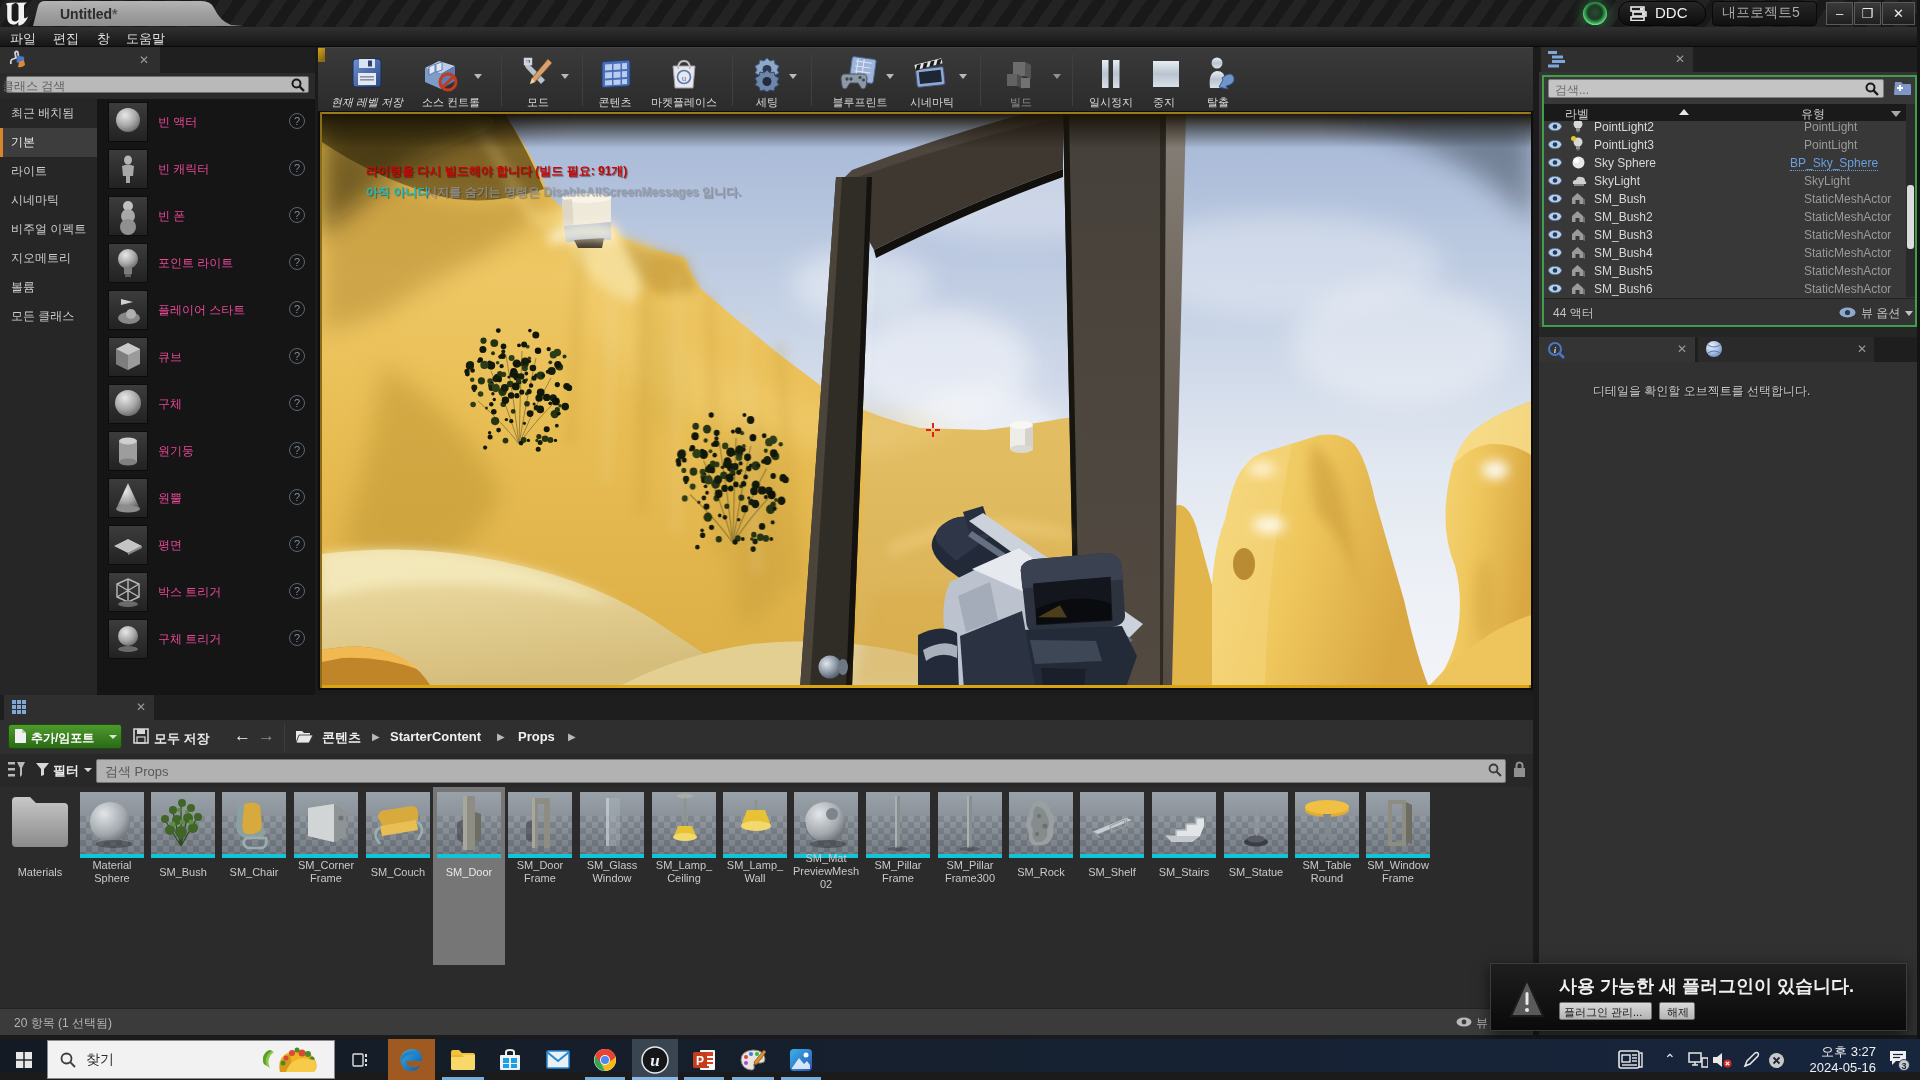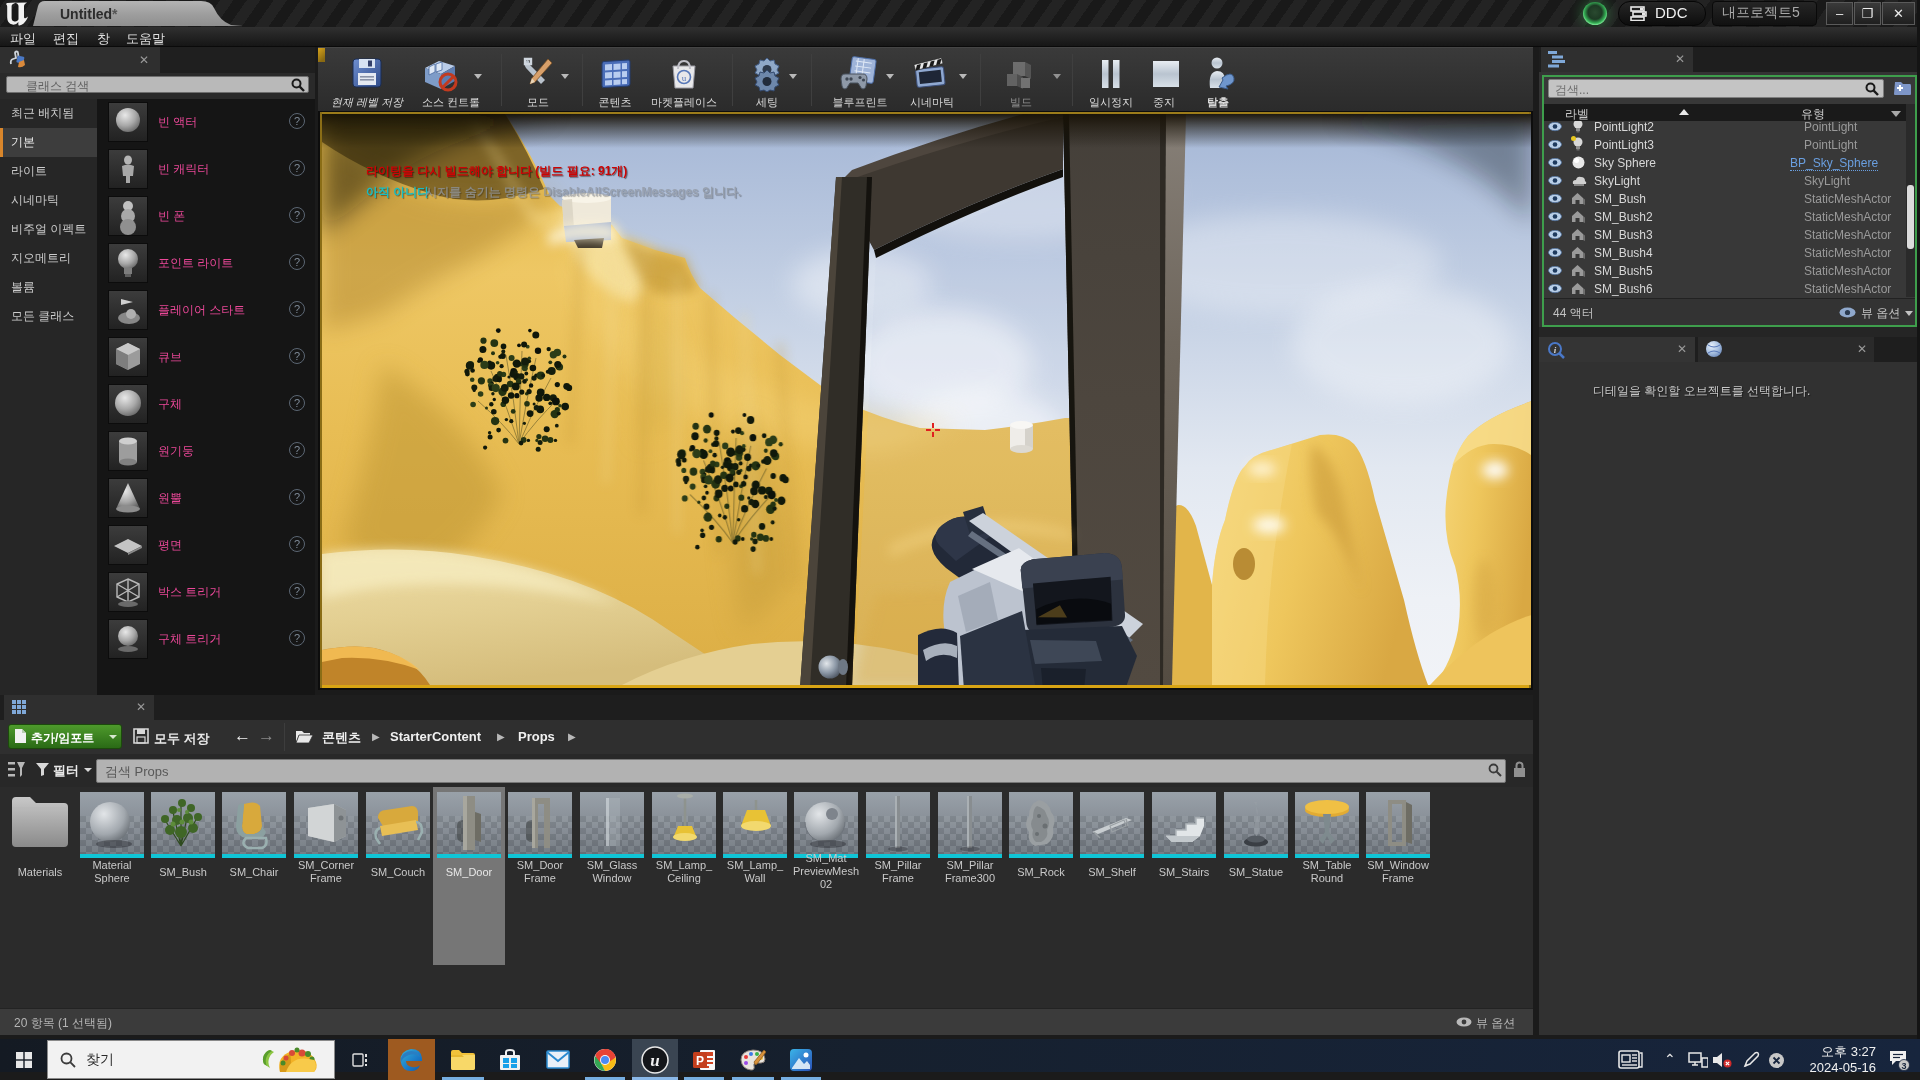--- a/index.html
+++ b/index.html
@@ -111,21 +111,21 @@
 <div class="abs" style="left:0;top:47px;width:160px;height:26px;background:#2f2f2f;"></div>
 <div class="tabtxt" style="left:30px;top:53px;">액터 배치</div>
 <div class="closex" style="left:139px;top:53px;">✕</div>
 <svg class="abs" style="left:8px;top:50px" width="20" height="20" viewBox="0 0 20 20">
   <path d="M3,14 Q2,10 5,9 L8,8 L7,3 Q7,1.5 8.5,1.5 Q10,1.5 10,3 L10.5,7" fill="none" stroke="#cdd3da" stroke-width="1.8"></path>
   <rect x="9" y="6" width="7" height="7" rx="1" fill="#4a78c4" transform="rotate(12 12 9)"></rect>
   <path d="M11,12 L16,10 L17,15 Q14,18 10,17 Z" fill="#d9893b"></path>
 </svg>
 
 <div class="abs" style="left:6px;top:76px;width:303px;height:17px;background:#b9b9b9;border:1px solid #6e6e6e;border-radius:2px;"></div>
-<div class="txt" style="left:26px;top:78px;font-size:12px;color:#5f5f5f;">클래스 검색</div>
+<div class="txt" style="left:2px;top:78px;font-size:12px;color:#5f5f5f;">클래스 검색</div>
 <svg class="abs" style="left:291px;top:78px" width="14" height="14" viewBox="0 0 14 14">
  <circle cx="5.5" cy="5.5" r="4" fill="none" stroke="#1a1a1a" stroke-width="2"></circle>
  <line x1="8.7" y1="8.7" x2="13" y2="13" stroke="#1a1a1a" stroke-width="2.4"></line>
 </svg>
 <div id="lp-cats" class="abs">
   <div class="lpcat" style="top:0;">최근 배치됨</div>
   <div class="lpcat" style="top:29px;background:#3d3d3d;border-left:3px solid #d9862b;padding-left:8px;color:#efefef;">기본</div>
   <div class="lpcat" style="top:58px;">라이트</div>
   <div class="lpcat" style="top:87px;">시네마틱</div>
   <div class="lpcat" style="top:116px;">비주얼 이펙트</div>
@@ -382,21 +382,21 @@
   <svg class="abs" style="left:832px;top:9px" width="32" height="34" viewBox="0 0 32 34">
     <rect x="3" y="4" width="26" height="26" fill="url(#pauseg)"></rect>
   </svg>
   <div class="tblbl" style="left:818px;width:56px;">중지</div>
   
   <svg class="abs" style="left:884px;top:8px" width="36" height="36" viewBox="0 0 36 36">
     <circle cx="15" cy="7" r="5.5" fill="url(#pauseg)"></circle>
     <path d="M8,32 Q6,16 15,15 Q23,15 23,24 L23,32 Z" fill="url(#pauseg)"></path>
     <path d="M20,22 Q30,14 32,22 Q33,28 24,30 L26,33 L17,31 L21,24 Z" fill="#6f96cc" stroke="#3a5a88" stroke-width="1"></path>
   </svg>
-  <div class="tblbl" style="left:872px;width:56px;font-weight:bold;">탈출</div>
+  <div class="tblbl" style="left:872px;width:56px;">탈출</div>
   <svg width="0" height="0">
         <defs>
     <linearGradient id="flopg" x1="0" y1="0" x2="1" y2="1">
             <stop offset="0" stop-color="#6f8fd0"></stop>
             <stop offset="1" stop-color="#2e4a88"></stop>
           </linearGradient>
     <linearGradient id="pauseg" x1="0" y1="0" x2="0" y2="1">
             <stop offset="0" stop-color="#e8edf2"></stop>
             <stop offset="0.5" stop-color="#b9c4d0"></stop>
             <stop offset="1" stop-color="#d8e0e8"></stop>
@@ -1250,20 +1250,32 @@
         </defs>
       </svg>
  <div class="tabtxt" style="left:190px;top:295px;">월드 세팅</div>
  <div class="closex" style="left:318px;top:295px;">✕</div>
  <div class="abs" style="left:0;top:315px;width:381px;height:673px;background:#313131;"></div>
  <div class="txt" style="left:54px;top:336px;font-size:12px;color:#c8c8c8;text-shadow:1px 1px 1px rgba(0,0,0,.5);">디테일을 확인할 오브젝트를 선택합니다.</div>
 </div>
 
 <div class="abs" style="left:1917px;top:0;width:3px;height:1039px;background:#141414;"></div>
 
+<div id="notif" class="abs" style="left:1490px;top:963px;width:417px;height:68px;background:linear-gradient(#1e1e1e,#0a0a0a);border:1px solid #3c3c3c;box-shadow:0 4px 14px rgba(0,0,0,.6);">
+  <svg class="abs" style="left:18px;top:12px" width="36" height="44" viewBox="0 0 36 44">
+    <path d="M18,4 L34,40 L2,40 Z" fill="#5a5a5a" stroke="#1c1c1c" stroke-width="2"></path>
+    <rect x="16.5" y="16" width="3" height="13" rx="1.5" fill="#e8e8e8"></rect>
+    <circle cx="18" cy="34" r="2" fill="#e8e8e8"></circle>
+  </svg>
+  <div class="txt" style="left:68px;top:10px;font-size:18px;font-weight:bold;color:#efefef;">사용 가능한 새 플러그인이 있습니다.</div>
+  <div class="abs" style="left:68px;top:38px;width:93px;height:18px;background:linear-gradient(#dadada,#b4b4b4);border:1px solid #707070;border-radius:2px;"></div>
+  <div class="txt" style="left:73px;top:41px;font-size:11px;color:#1c1c1c;">플러그인 관리...</div>
+  <div class="abs" style="left:168px;top:38px;width:36px;height:18px;background:linear-gradient(#dadada,#b4b4b4);border:1px solid #707070;border-radius:2px;"></div>
+  <div class="txt" style="left:176px;top:41px;font-size:11px;color:#1c1c1c;">해제</div>
+</div>
 
 <div id="taskbar" class="abs">
 
  <svg class="abs" style="left:16px;top:13px" width="16" height="16" viewBox="0 0 16 16">
         <g fill="#e8e8e8">
           <rect x="0" y="0" width="7.3" height="7.3"></rect>
           <rect x="8.7" y="0" width="7.3" height="7.3"></rect>
           <rect x="0" y="8.7" width="7.3" height="7.3"></rect>
           <rect x="8.7" y="8.7" width="7.3" height="7.3"></rect>
         </g>

